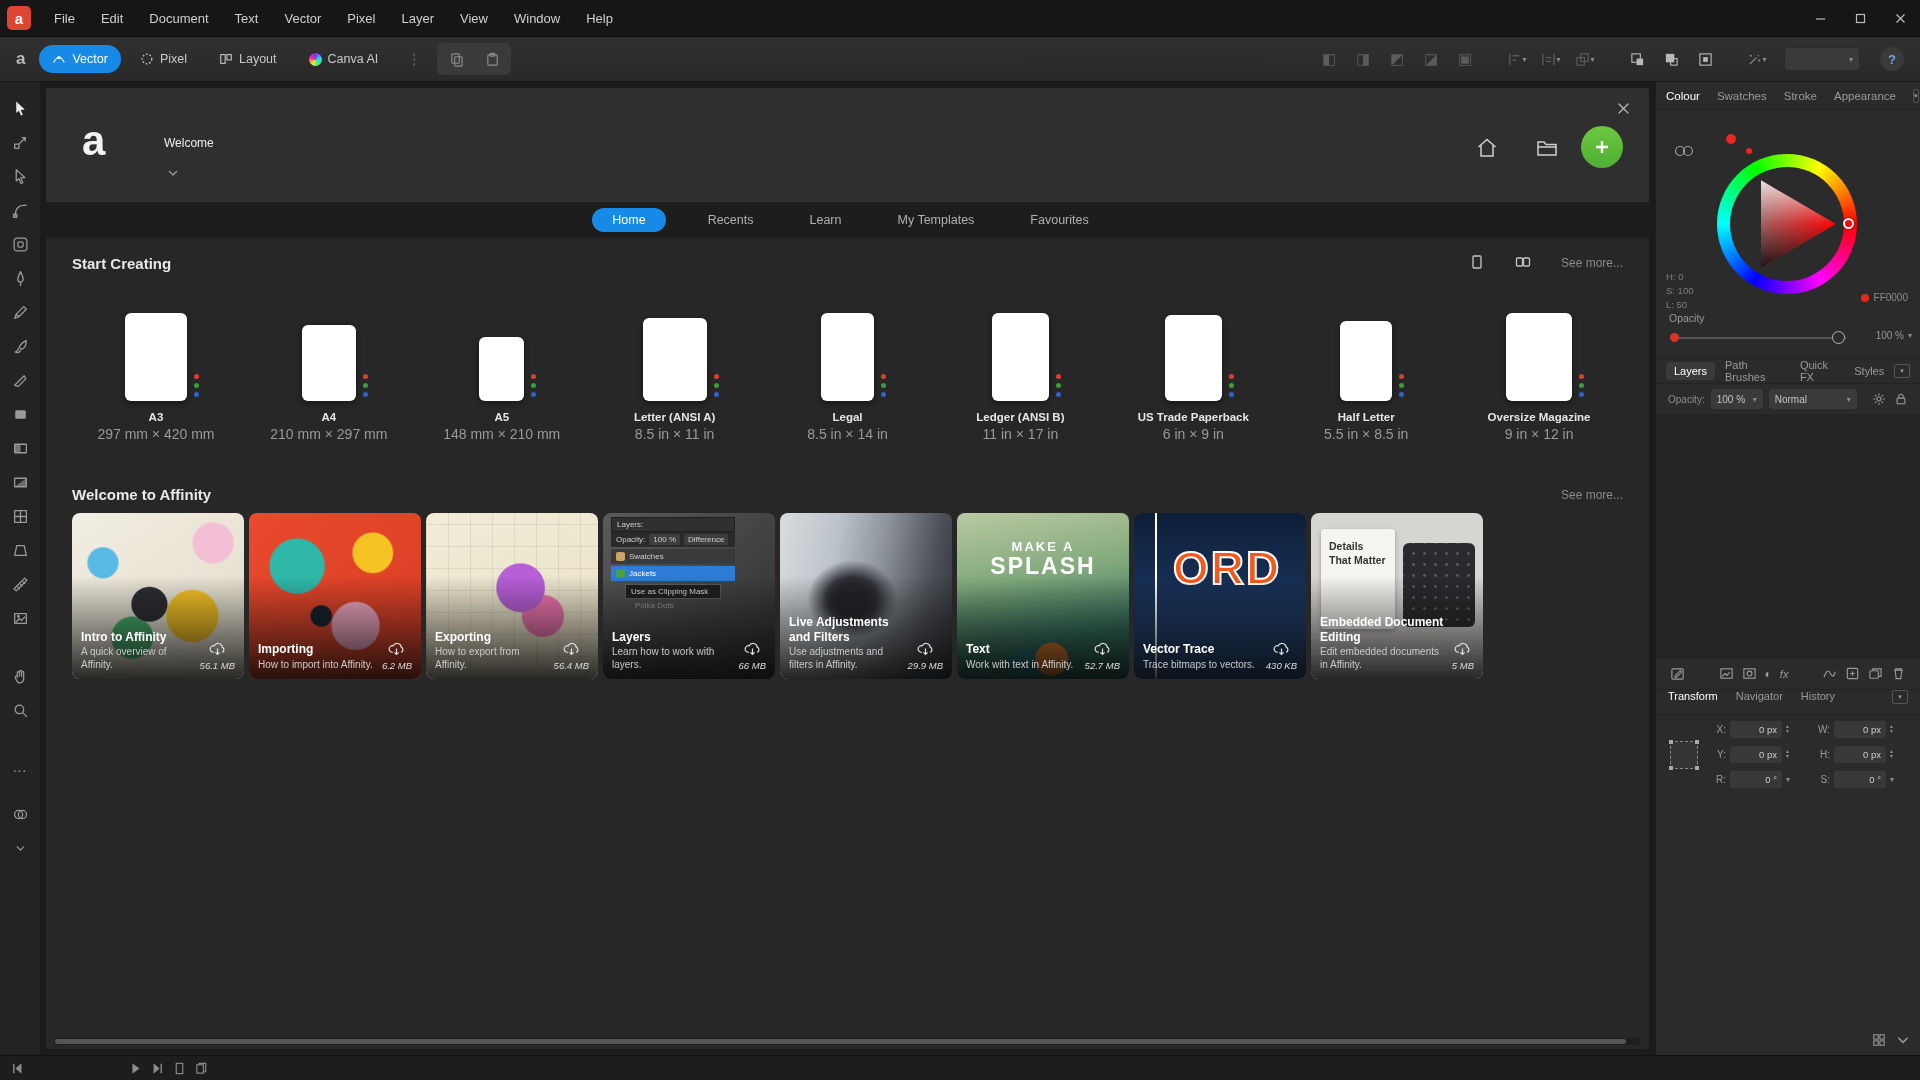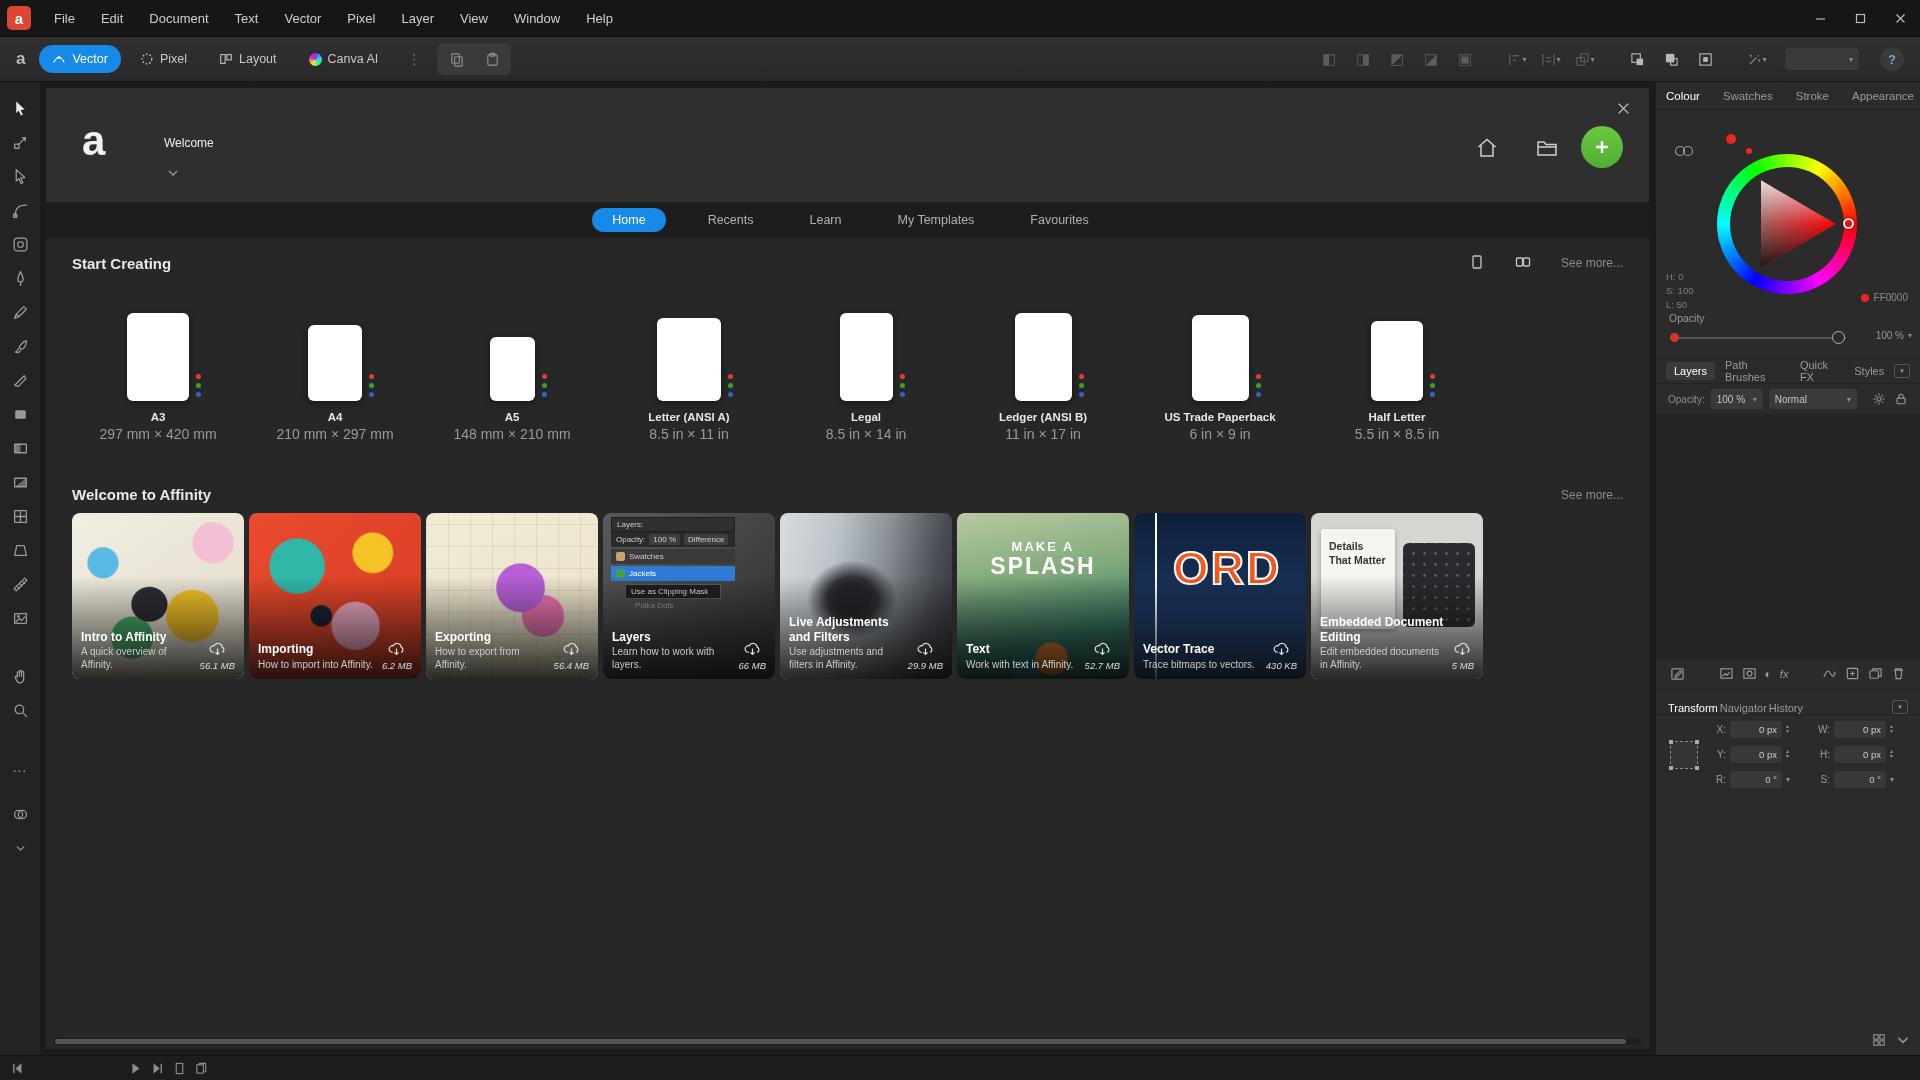--- a/index.html
+++ b/index.html
@@ -130,21 +130,21 @@
   .mp-item.sel { background:#2e7cd6; color:#fff; }
   .mp-chip { width:9px; height:9px; border-radius:2px; flex:none; }
   .mp-tip { margin:3px 0 0 14px; width:96px; background:#1e1e1e; border:1px solid #5a5a5a; padding:2px 5px; color:#ddd; }
   .mp-dim { color:#9a9a9a; padding-left:24px; margin-top:2px; }
 
   .hscroll { position:absolute; left:8px; right:8px; bottom:4px; height:7px; background:#1f1f1f; border-radius:4px; }
   .hthumb { position:absolute; left:1px; top:1px; bottom:1px; width:99%; background:#555; border-radius:4px; }
 
   
   #rightpanel { width:265px; background:#2b2b2b; border-left:1px solid #1c1c1c; display:flex; flex-direction:column; }
-  .ptabs { height:28px; display:flex; align-items:center; gap:23px; padding:0 10px; font-size:11.5px; color:#9a9a9a; flex:none; border-bottom:1px solid #232323; }
+  .ptabs { height:28px; display:flex; align-items:center; gap:17px; padding:0 10px; font-size:11.5px; color:#9a9a9a; flex:none; border-bottom:1px solid #232323; }
   .ptab.active { color:#fff; }
   .ptab-box { margin-left:auto; width:16px; height:14px; border:1px solid #555; border-radius:2px; display:flex; align-items:center; justify-content:center; font-size:7px; color:#999; }
   .colour-body { height:248px; position:relative; flex:none; }
   .wheel { position:absolute; left:61px; top:44px; width:140px; height:140px; border-radius:50%;
     background:conic-gradient(from 90deg, #ff0000, #ff00ff, #0000ff, #00ffff, #00ff00, #ffff00, #ff0000); }
   .wheel-hole { position:absolute; left:13px; top:13px; width:114px; height:114px; border-radius:50%; background:#2b2b2b; }
   .wheel-tri { position:absolute; left:18px; top:18px; width:104px; height:104px;
     clip-path:polygon(97% 50%, 25% 8%, 25% 92%);
     background:linear-gradient(to bottom, rgba(255,255,255,0.95), rgba(255,255,255,0) 50%, rgba(0,0,0,0.95)),
                linear-gradient(to right, #7f7f7f, #ff0000); }
@@ -166,21 +166,21 @@
   .ltab.active { color:#fff; background:#3a3a3a; padding:3px 8px; border-radius:3px; }
   .lrow { height:30px; display:flex; align-items:center; gap:6px; padding:0 12px; font-size:10px; color:#8d8d8d; flex:none; }
   .dd { background:#3a3a3a; border-radius:3px; height:20px; display:flex; align-items:center; justify-content:space-between; padding:0 6px; color:#c5c5c5; }
   .dd1 { width:52px; } .dd2 { width:88px; }
   .lrow-ico { margin-left:auto; color:#9a9a9a; display:flex; gap:8px; }
   .lrow-ico svg { width:14px; height:14px; stroke:currentColor; fill:none; stroke-width:1.2; }
   .layers-empty { flex:1; background:#242424; }
   .licons { height:30px; display:flex; align-items:center; padding:0 14px; gap:8px; flex:none; color:#9a9a9a; font-size:12px; }
   .licons svg { width:15px; height:15px; stroke:currentColor; fill:none; stroke-width:1.2; }
   .lspacer { flex:1; }
-  .stabs { height:26px; display:flex; align-items:flex-end; gap:2px; padding:0 12px; font-size:11px; color:#9a9a9a; flex:none; border-top:1px solid #232323; border-bottom:1px solid #232323; }
+  .stabs { height:26px; display:flex; align-items:flex-start; gap:18px; padding:0 12px; font-size:11px; color:#9a9a9a; flex:none; border-top:1px solid #232323; border-bottom:1px solid #232323; }
   .stab.active { color:#fff; }
   .tbody { height:96px; position:relative; flex:none; }
   .anchor { position:absolute; left:14px; top:26px; width:28px; height:28px; border:1px dashed #8a8a8a; background:#343434; }
   .anchor i { position:absolute; width:4px; height:4px; background:#aaa; }
   .tf-grid { position:absolute; left:56px; top:6px; right:6px; display:grid; grid-template-columns:1fr 1fr; column-gap:6px; row-gap:8px; }
   .tf-cell { display:flex; align-items:center; gap:4px; }
   .tf-l { width:14px; font-size:10px; color:#9a9a9a; text-align:right; }
   .tf-box { width:52px; height:17px; background:#383838; border-radius:2px; font-size:9.5px; color:#cdcdcd; display:flex; align-items:center; justify-content:flex-end; padding:0 5px; }
   .stepper { display:flex; flex-direction:column; font-size:6px; line-height:5px; color:#8a8a8a; }
   .pfill { flex:1; position:relative; }
@@ -603,20 +603,32 @@
             <div class="pwrap" style="width:52px;height:80px">
                 <div class="pprev" style="width:52px;height:80px"></div>
               <span class="pdots">
                   <i class="d-r"></i>
                   <i class="d-g"></i>
                   <i class="d-b"></i>
                 </span>
               </div>
             <div class="pname">Half Letter</div>
             <div class="psize">5.5 in × 8.5 in</div>
+          </div>
+          <div class="preset">
+            <div class="pwrap" style="width:66px;height:88px">
+                <div class="pprev" style="width:66px;height:88px"></div>
+              <span class="pdots">
+                  <i class="d-r"></i>
+                  <i class="d-g"></i>
+                  <i class="d-b"></i>
+                </span>
+              </div>
+            <div class="pname">Oversize Magazine</div>
+            <div class="psize">9 in × 12 in</div>
           </div>
         </div>
 
         <div class="sec-head" style="margin-top:44px">
           <span class="sec-title">Welcome to Affinity</span>
           <span class="sec-right">
             <span class="see-more">See more...</span>
           </span>
         </div>
 

